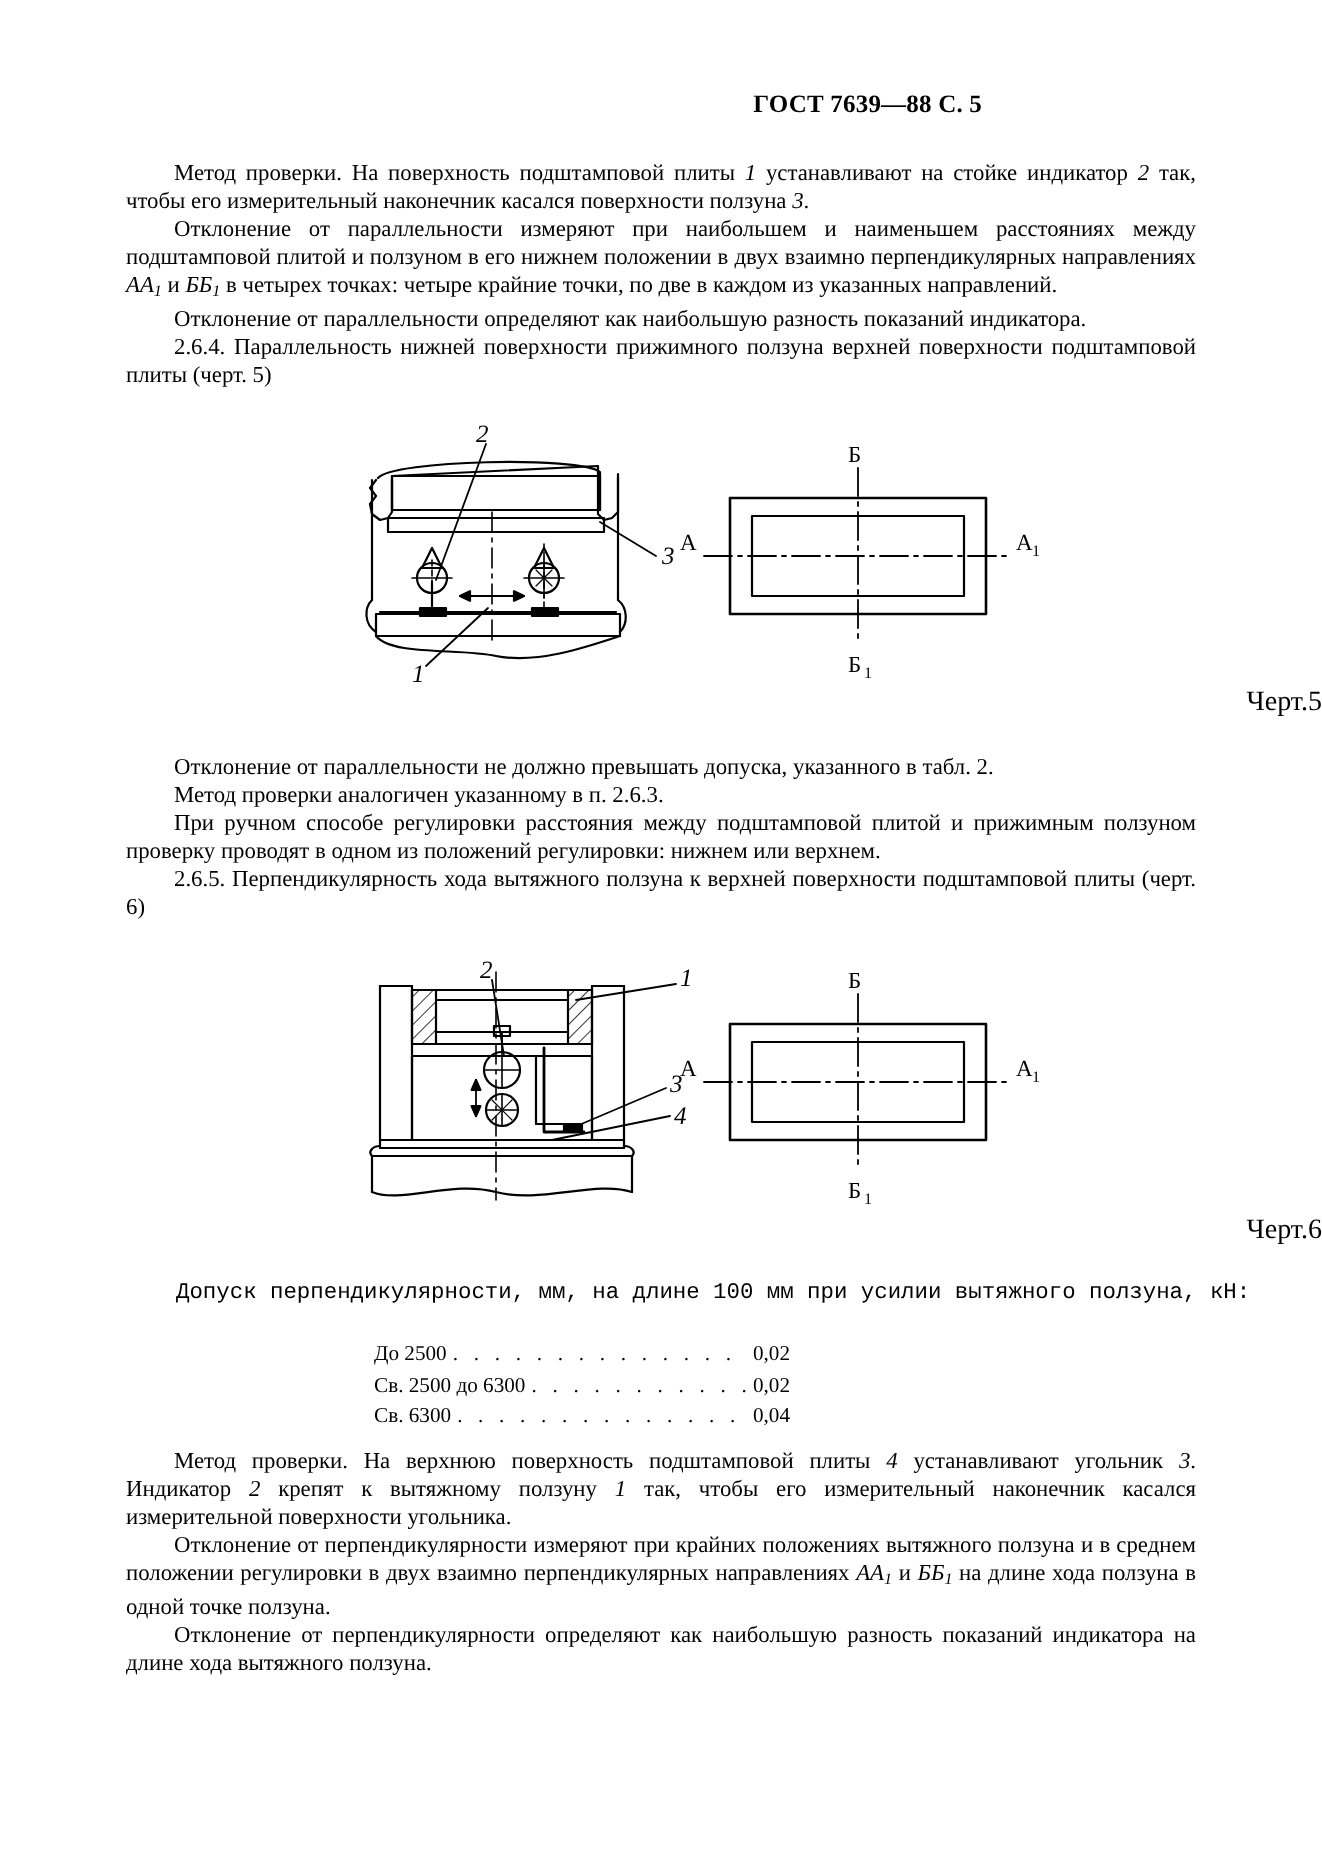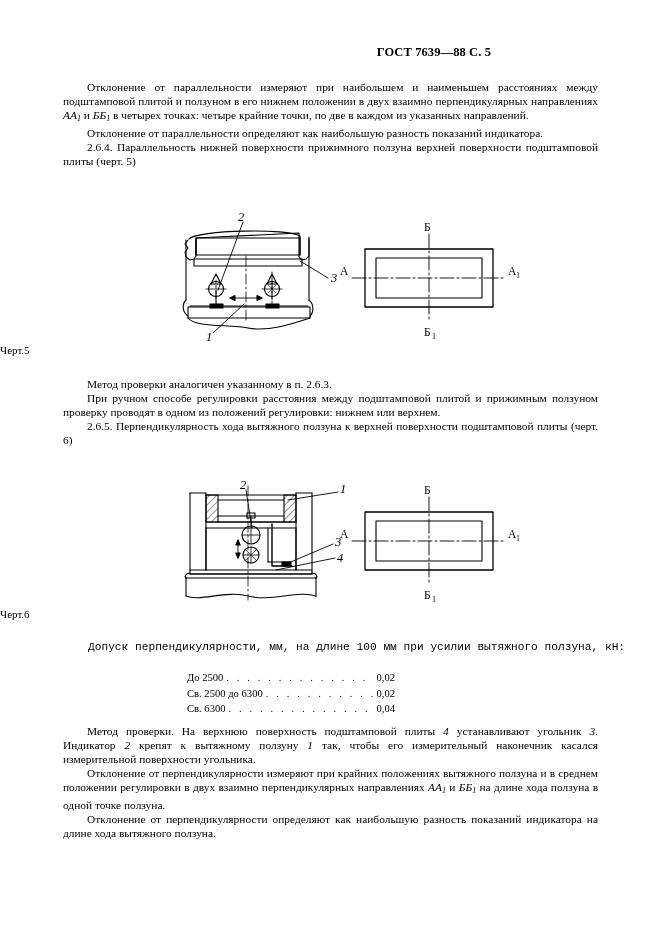--- a/index.html
+++ b/index.html
@@ -52,22 +52,22 @@
     font-size: 8px;
     vertical-align: -0.22em;
   }
   
   .figwrap {
     position: absolute;
     left: 0;
     width: 661px;
   }
   .figcaption {
-    text-align: left;
-    font-size: 11px;
+    text-align: right;
+    font-size: 14px;
     margin-top: 2px;
   }
   
   .tol-intro {
     position: absolute;
     left: 88px;
     font-size: 11.2px;
     white-space: nowrap;
   }
   .tol-list {
@@ -100,20 +100,21 @@
 </style>
 </head>
 <body>
 
 <div class="page">
 
   <div class="header">ГОСТ 7639—88 С. 5</div>
 
   <div class="col" style="top:80px;">
 
+    <p class="t"><span>Метод проверки.  На поверхность подштамповой плиты </span><span class="it">1</span><span> устанавливают на стойке индикатор </span><span class="it">2</span><span> так, чтобы его измерительный наконечник касался поверхности ползуна </span><span class="it">3</span><span>.</span></p>
 
     <p class="t"><span>Отклонение от параллельности измеряют при наибольшем и наименьшем расстояниях между подштамповой плитой и ползуном в его нижнем положении в двух взаимно перпендикулярных направлениях </span><span class="it">АА</span><span class="it sub">1</span><span> и </span><span class="it">ББ</span><span class="it sub">1</span><span> в четырех точках: четыре крайние точки, по две в каждом из указанных направлений.</span></p>
 
     <p class="t">Отклонение от параллельности определяют как наибольшую разность показаний индикатора.</p>
 
     <p class="t"><span>2.6.4.  </span><span class="b">Параллельность нижней поверхности прижимного ползуна верхней поверхности подштамповой плиты</span><span> (черт. 5)</span></p>
   </div>
 
   <div class="figwrap" style="top:212px;">
     <svg width="661" height="130" viewBox="0 0 661 130">
@@ -192,20 +193,21 @@
         <text x="516" y="66" font-size="8">1</text>
         <text x="424" y="19">Б</text>
         <text x="424" y="124">Б</text>
         <text x="432" y="127" font-size="8">1</text>
       </g>
     </svg>
     <div class="figcaption">Черт.5</div>
   </div>
 
   <div class="col" style="top:377px;">
+    <p class="t">Отклонение от параллельности не должно превышать допуска, указанного в табл. 2.</p>
     <p class="t">Метод проверки аналогичен указанному в п. 2.6.3.</p>
     <p class="t">При ручном способе регулировки расстояния между подштамповой плитой и прижимным ползуном проверку проводят в одном из положений регулировки: нижнем или верхнем.</p>
     <p class="t"><span>2.6.5.  </span><span class="b">Перпендикулярность хода вытяжного ползуна к верхней поверхности подштамповой плиты</span><span> (черт. 6)</span></p>
   </div>
 
   <div class="figwrap" style="top:478px;">
     <svg width="661" height="128" viewBox="0 0 661 128">
       <defs>
         <pattern id="hatch" width="5" height="5" patternTransform="rotate(45)" patternUnits="userSpaceOnUse">
           <line x1="0" y1="0" x2="0" y2="5" stroke="#000" stroke-width="0.8"></line>

